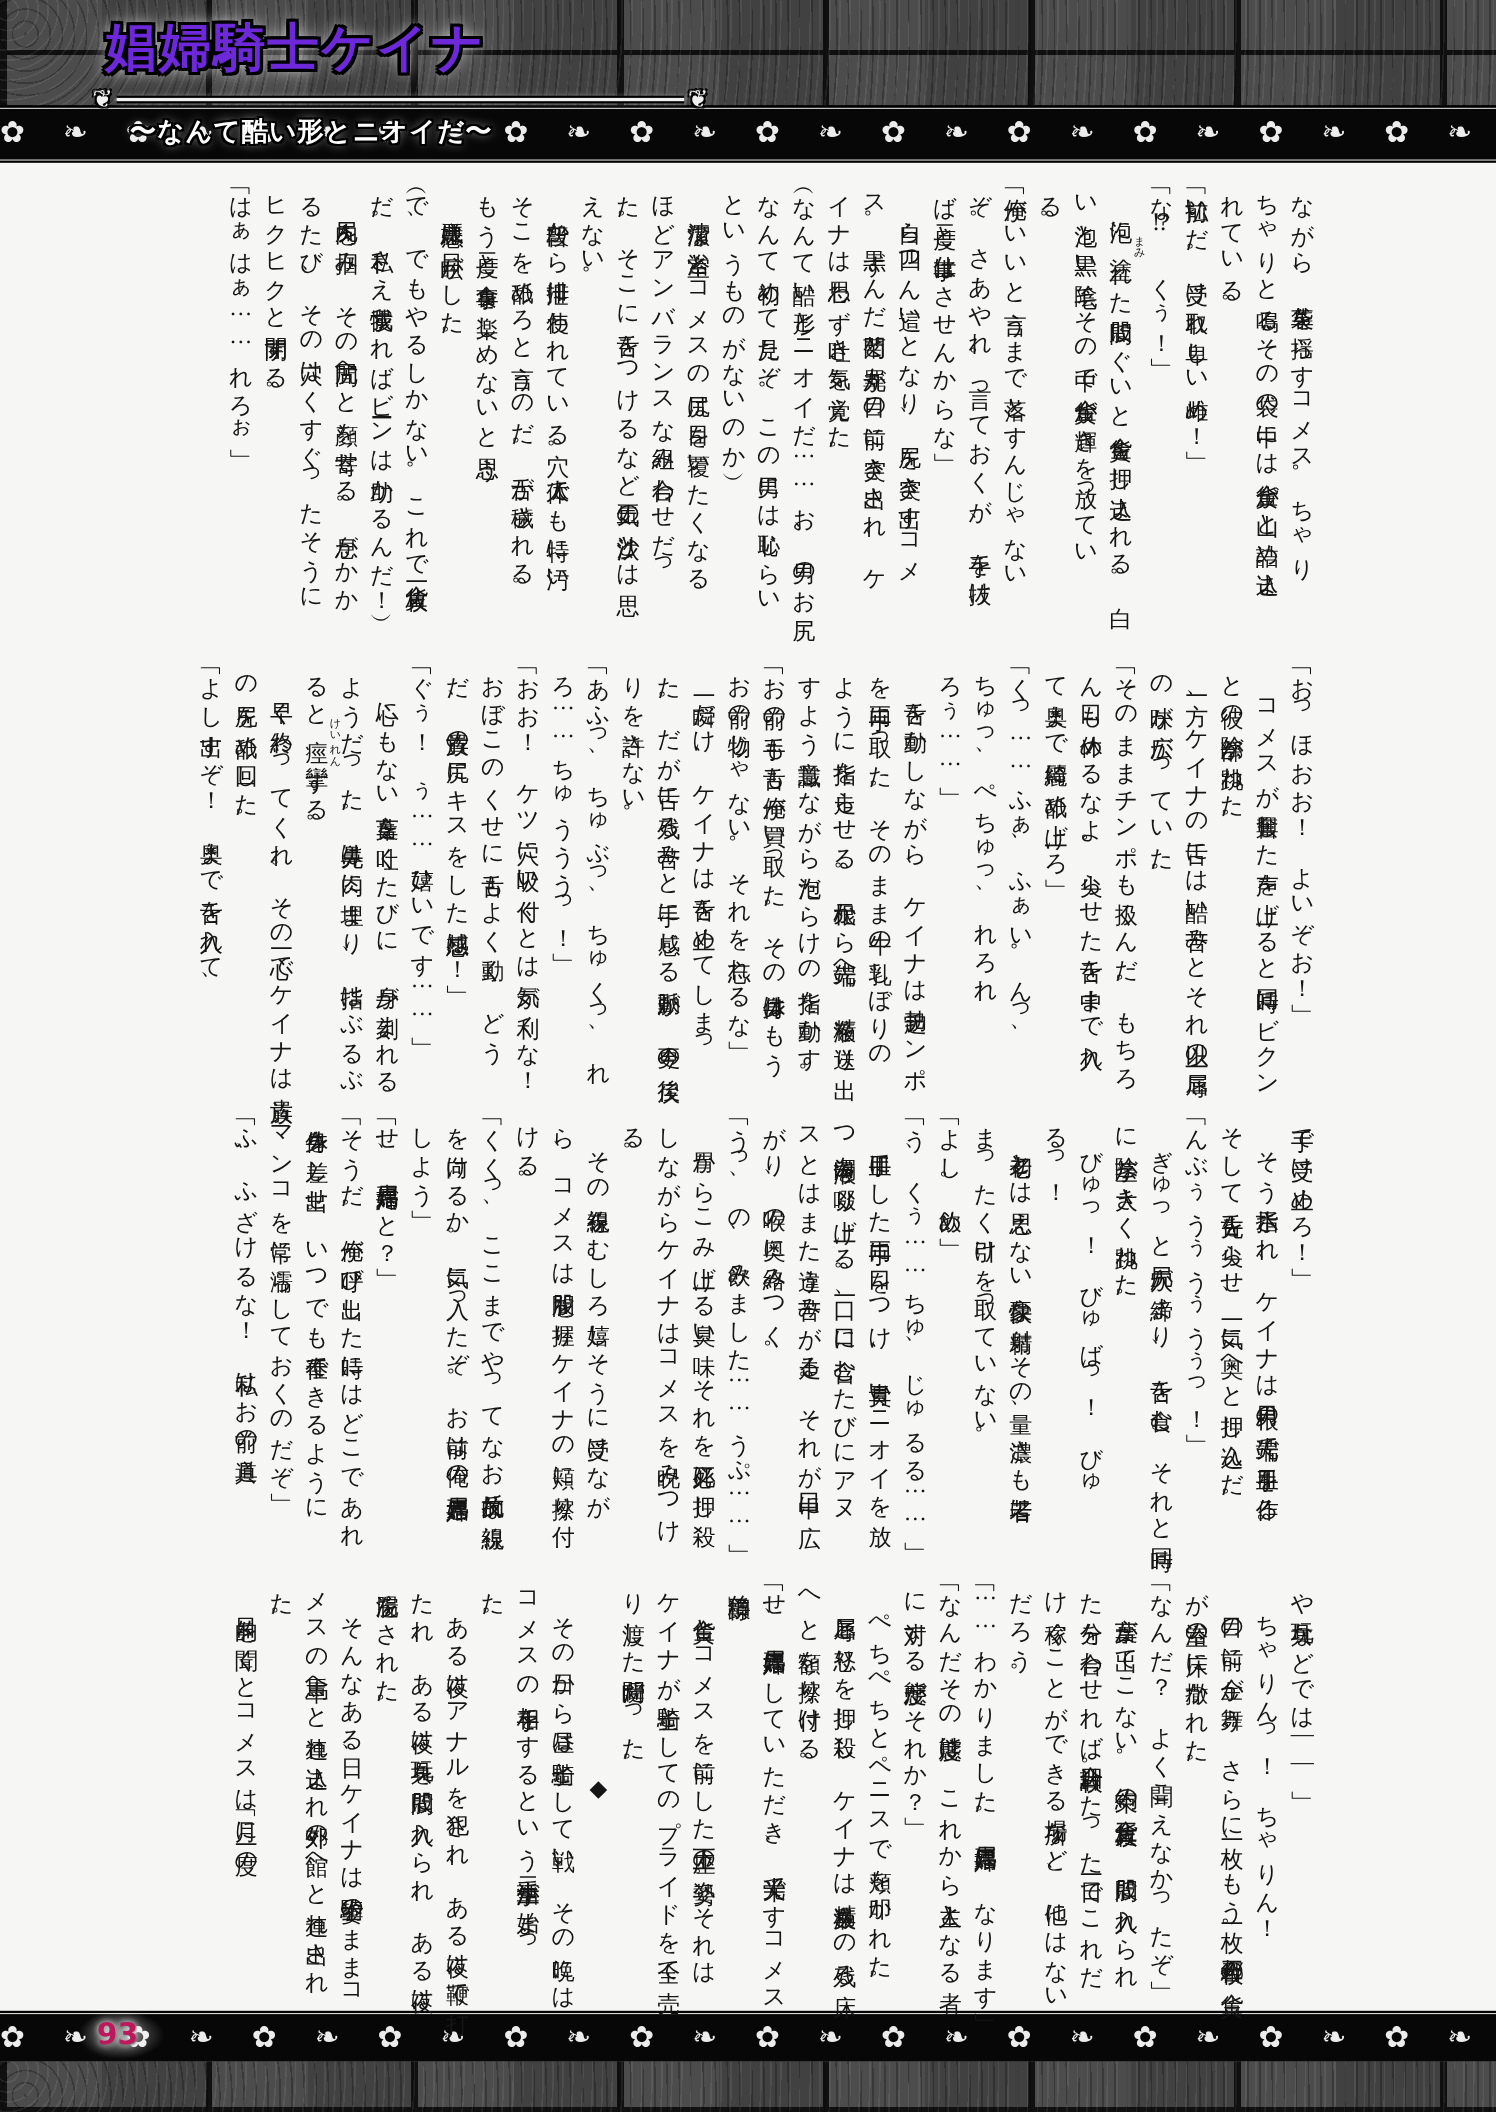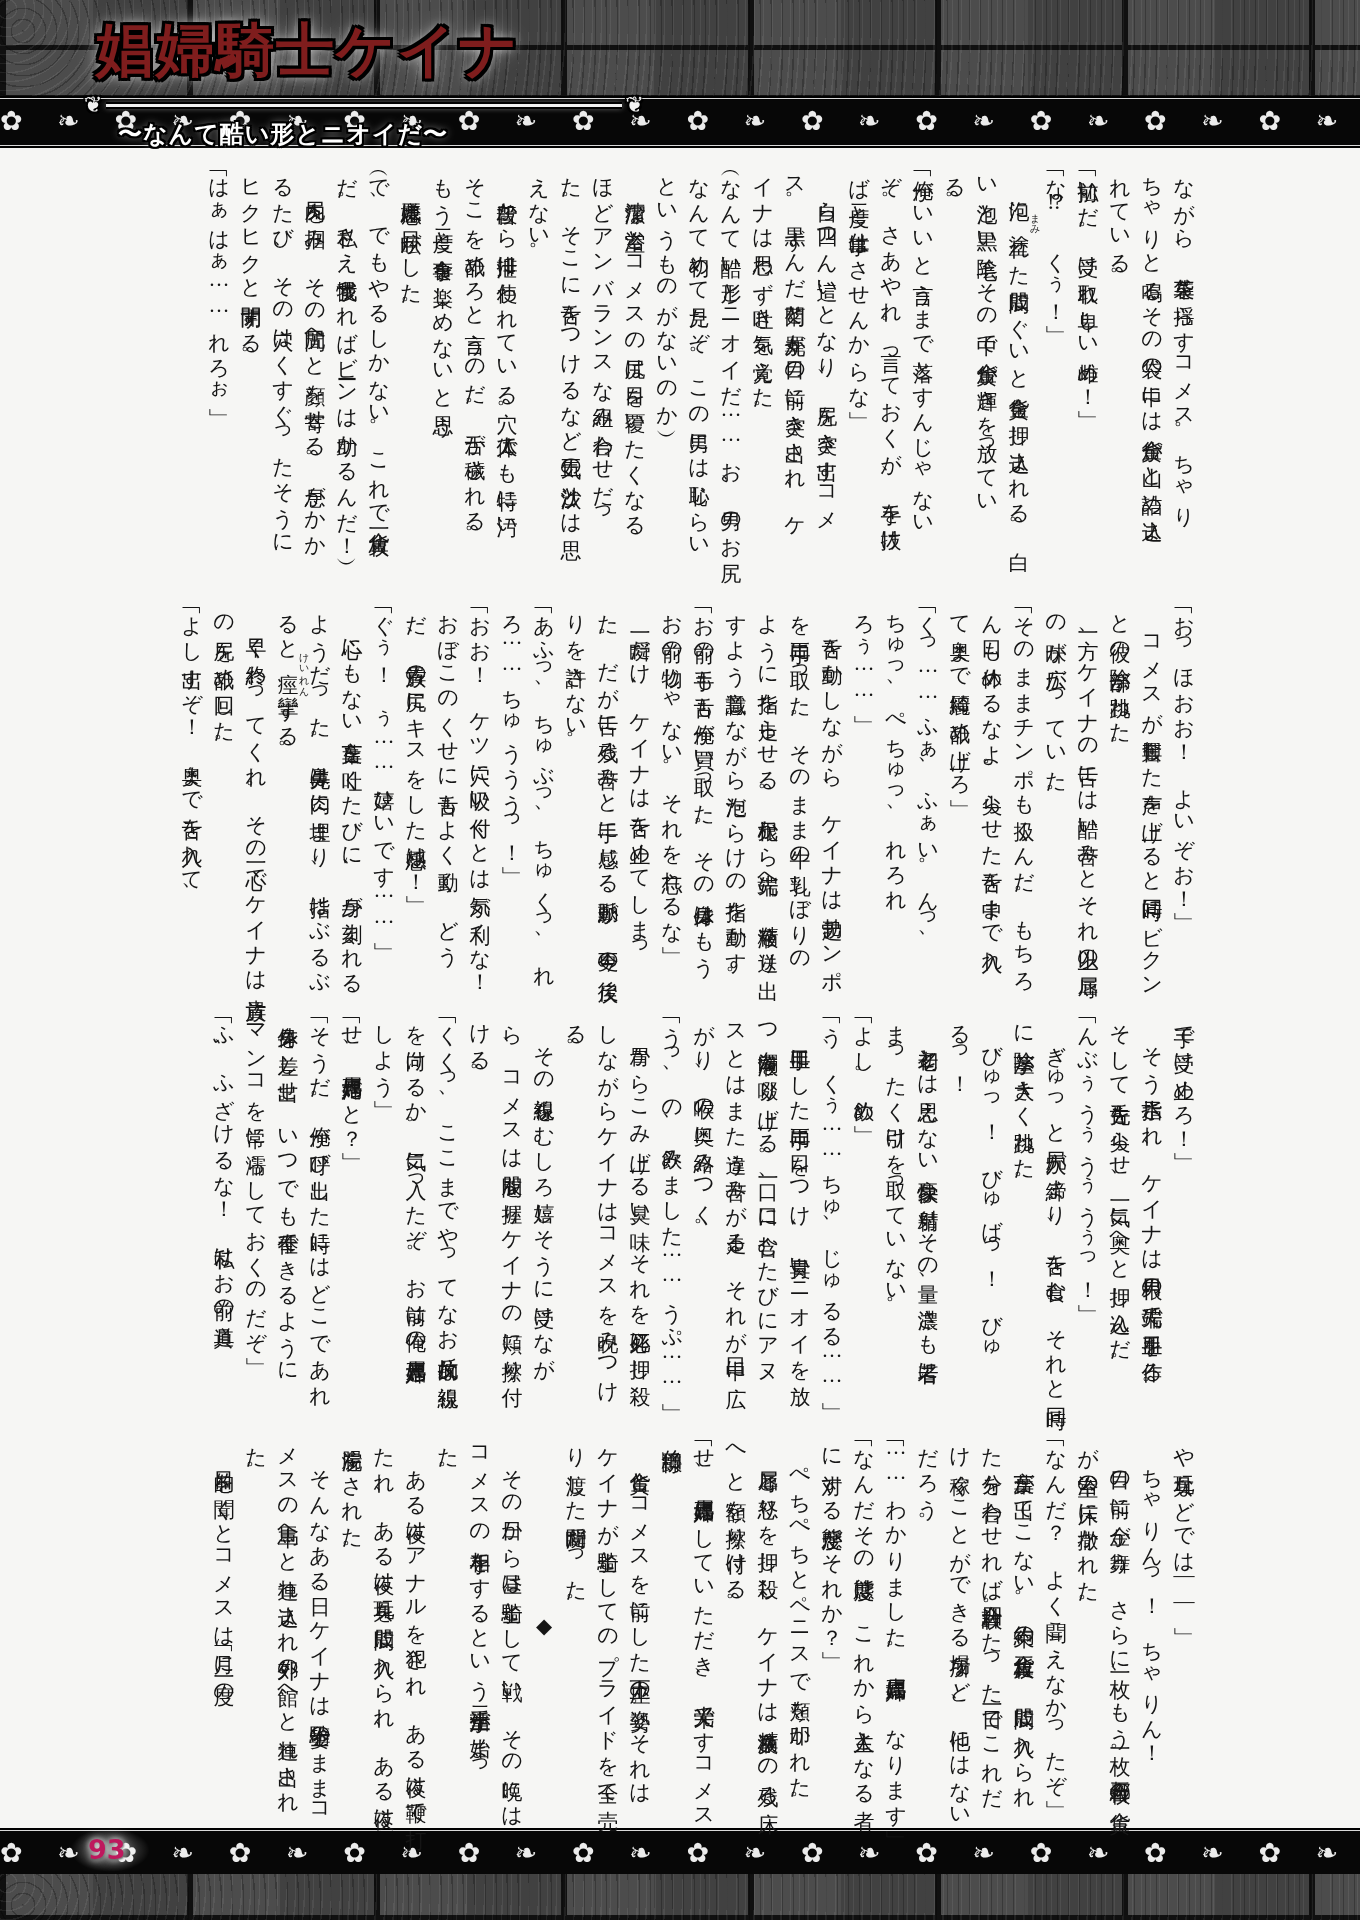--- a/index.html
+++ b/index.html
@@ -31,21 +31,21 @@
     white-space:nowrap;overflow:hidden;text-align:center;
     letter-spacing:13px;
     font-family:"DejaVu Sans",sans-serif;
   }
   .orn-top{top:98px;}
   .orn-bottom{top:1830px;}
   
   .title-block{position:absolute;left:96px;top:12px;z-index:5;}
   h1.series-title{
     margin:0;font-family:Liberation Serif, serif;
-    font-size:58px;font-weight:bold;color:#7f1d1d;letter-spacing:2px;
+    font-size:47px;font-weight:bold;color:#6d28d9;letter-spacing:2px;
     text-shadow:
       -3px -3px 0 #000, 3px -3px 0 #000, -3px 3px 0 #000, 3px 3px 0 #000,
       -3px 0 0 #000, 3px 0 0 #000, 0 -3px 0 #000, 0 3px 0 #000,
       0 0 12px rgba(255,255,255,.9), 0 0 22px rgba(255,255,255,.6);
   }
   .title-divider{
     display:flex;align-items:center;width:560px;margin:2px 0 0 -12px;
     color:#f0f0f0;font-size:22px;
     text-shadow:-2px -2px 0 #000,2px -2px 0 #000,-2px 2px 0 #000,2px 2px 0 #000;
   }

